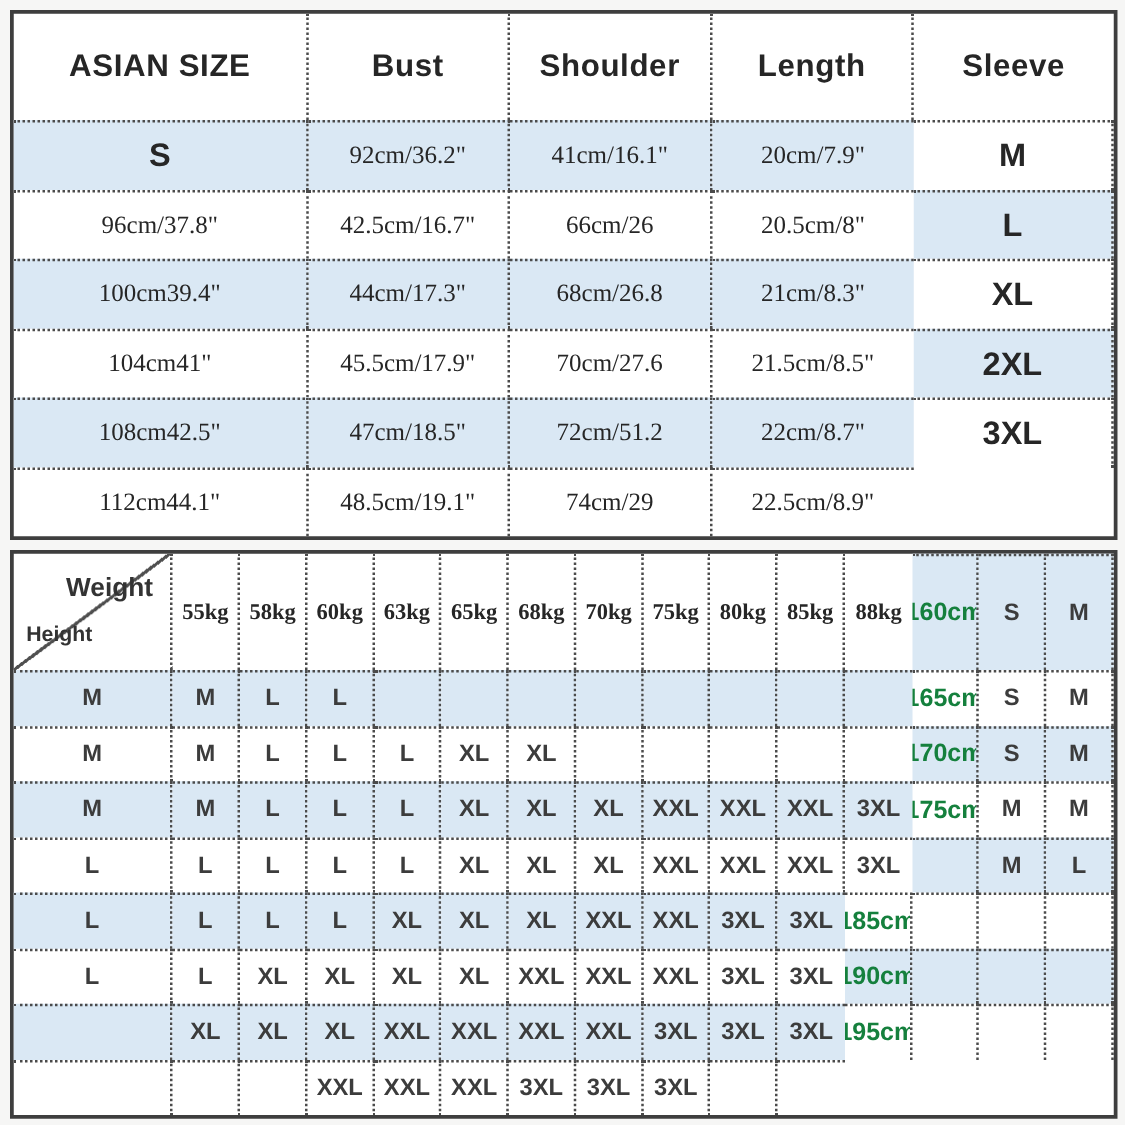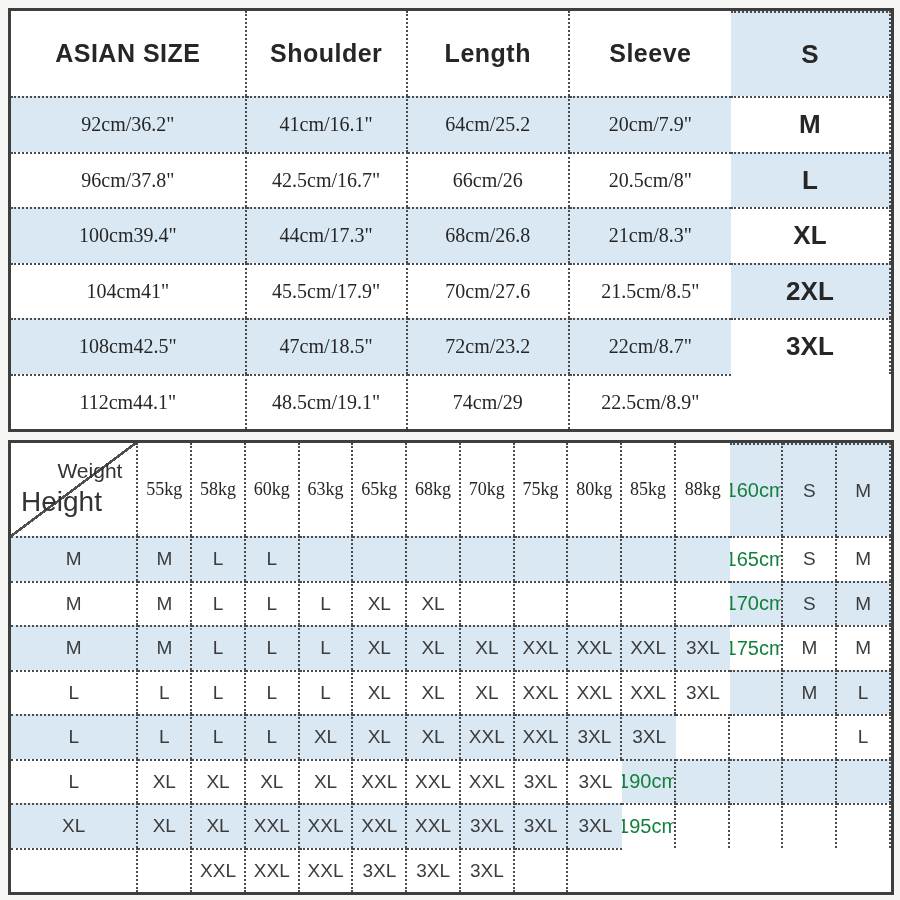--- a/index.html
+++ b/index.html
@@ -20,20 +20,21 @@
   #fit-table  { top:440px; width:886px; height:455px; }
   #size-grid {
     display:grid; width:100%; height:100%;
     grid-template-columns:237fr 162fr 163fr 162fr 161fr;
     grid-template-rows:85px repeat(6, 1fr);
   }
   #fit-grid {
     display:grid; width:100%; height:100%;
     grid-template-columns:128fr repeat(14, 54fr);
     grid-template-rows:93px repeat(8, 1fr);
+    font-weight:bold;
   }
   .cell {
     display:flex; align-items:center; justify-content:center;
     color:#262626; box-sizing:border-box; overflow:hidden;
     white-space:nowrap;
   }
   .dr { border-right:2px dotted #4b4b4b; }
   .dt { border-top:2px dotted #4b4b4b; }
   .blue { background:#dae8f4; }
   .hdr    { font-weight:bold; font-size:25px; letter-spacing:.5px; }
@@ -44,57 +45,57 @@
   .fit    { font-size:19px; color:#3c3c3c; }
   .corner {
     position:relative;
     background:linear-gradient(to bottom right,
       transparent calc(50% - 1.3px),
       #4f4f4f calc(50% - 1.3px),
       #4f4f4f calc(50% + 1.3px),
       transparent calc(50% + 1.3px));
   }
   .corner .w { position:absolute; top:16px;  right:14px; font-size:21px; color:#333; }
-  .corner .h { position:absolute; bottom:18px; left:10px; font-size:28px; color:#333; }
+  .corner .h { position:absolute; bottom:18px; left:10px; font-size:17px; color:#333; }
 </style>
 </head>
 <body>
 
 <div>
 
   <section class="tbl" id="size-table">
     <div id="size-grid">
         <div class="cell hdr dr">ASIAN SIZE</div>
+        <div class="cell hdr dr">Bust</div>
         <div class="cell hdr dr">Shoulder</div>
         <div class="cell hdr dr">Length</div>
         <div class="cell hdr">Sleeve</div>
         <div class="cell rlabel dr dt blue">S</div>
         <div class="cell meas dr dt blue">92cm/36.2"</div>
         <div class="cell meas dr dt blue">41cm/16.1"</div>
-        <div class="cell meas dr dt blue">64cm/25.2</div>
         <div class="cell meas dt blue">20cm/7.9"</div>
         <div class="cell rlabel dr dt">M</div>
         <div class="cell meas dr dt">96cm/37.8"</div>
         <div class="cell meas dr dt">42.5cm/16.7"</div>
         <div class="cell meas dr dt">66cm/26</div>
         <div class="cell meas dt">20.5cm/8"</div>
         <div class="cell rlabel dr dt blue">L</div>
         <div class="cell meas dr dt blue">100cm39.4"</div>
         <div class="cell meas dr dt blue">44cm/17.3"</div>
         <div class="cell meas dr dt blue">68cm/26.8</div>
         <div class="cell meas dt blue">21cm/8.3"</div>
         <div class="cell rlabel dr dt">XL</div>
         <div class="cell meas dr dt">104cm41"</div>
         <div class="cell meas dr dt">45.5cm/17.9"</div>
         <div class="cell meas dr dt">70cm/27.6</div>
         <div class="cell meas dt">21.5cm/8.5"</div>
         <div class="cell rlabel dr dt blue">2XL</div>
         <div class="cell meas dr dt blue">108cm42.5"</div>
         <div class="cell meas dr dt blue">47cm/18.5"</div>
-        <div class="cell meas dr dt blue">72cm/23.2</div>
+        <div class="cell meas dr dt blue">72cm/51.2</div>
         <div class="cell meas dt blue">22cm/8.7"</div>
         <div class="cell rlabel dr dt">3XL</div>
         <div class="cell meas dr dt">112cm44.1"</div>
         <div class="cell meas dr dt">48.5cm/19.1"</div>
         <div class="cell meas dr dt">74cm/29</div>
         <div class="cell meas dt">22.5cm/8.9"</div>
       </div>
   </section>
 
   <section class="tbl" id="fit-table">
@@ -182,20 +183,21 @@
         <div class="cell fit dt dr blue">L</div>
         <div class="cell fit dt dr blue">L</div>
         <div class="cell fit dt dr blue">L</div>
         <div class="cell fit dt dr blue">XL</div>
         <div class="cell fit dt dr blue">XL</div>
         <div class="cell fit dt dr blue">XL</div>
         <div class="cell fit dt dr blue">XXL</div>
         <div class="cell fit dt dr blue">XXL</div>
         <div class="cell fit dt dr blue">3XL</div>
         <div class="cell fit dt blue">3XL</div>
+        <div class="cell hlabel dt dr">185cm</div>
         <div class="cell fit dt dr"></div>
         <div class="cell fit dt dr"></div>
         <div class="cell fit dt dr"></div>
         <div class="cell fit dt dr">L</div>
         <div class="cell fit dt dr">L</div>
         <div class="cell fit dt dr">XL</div>
         <div class="cell fit dt dr">XL</div>
         <div class="cell fit dt dr">XL</div>
         <div class="cell fit dt dr">XL</div>
         <div class="cell fit dt dr">XXL</div>

